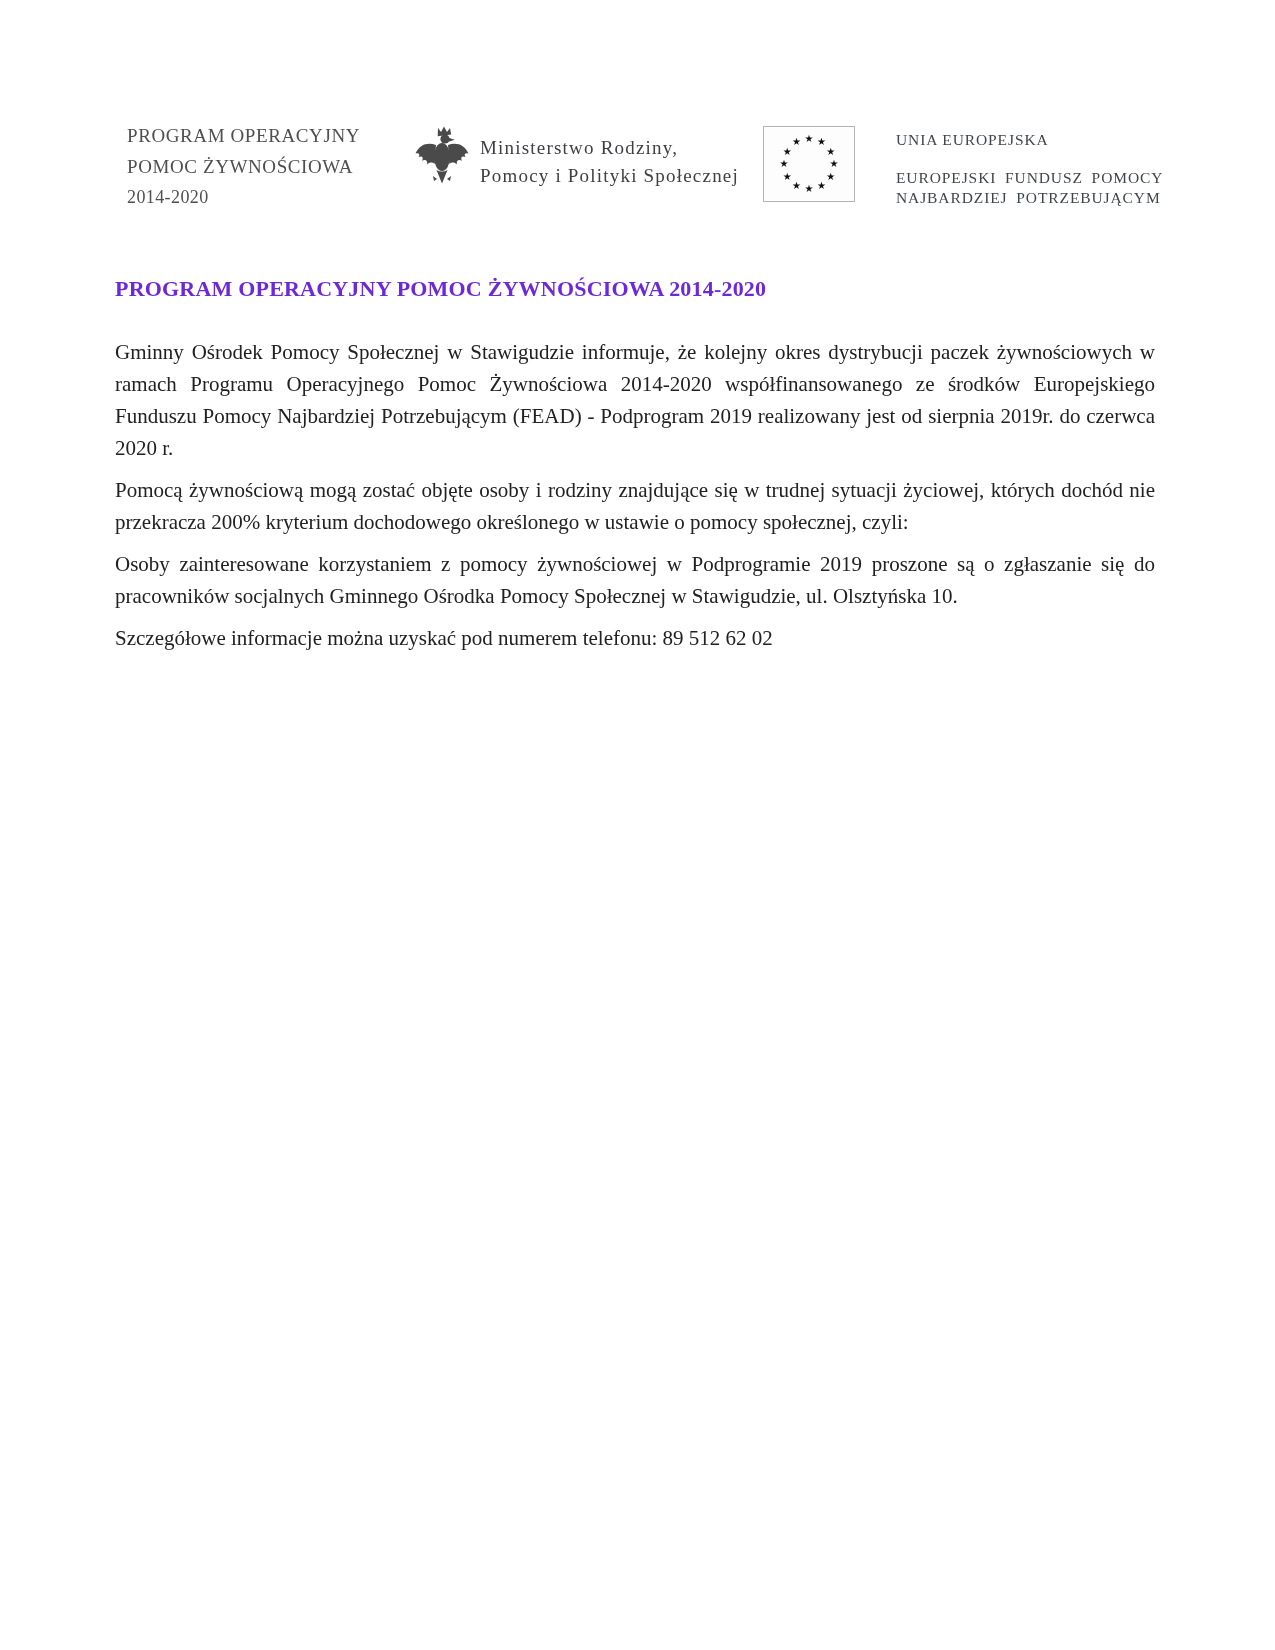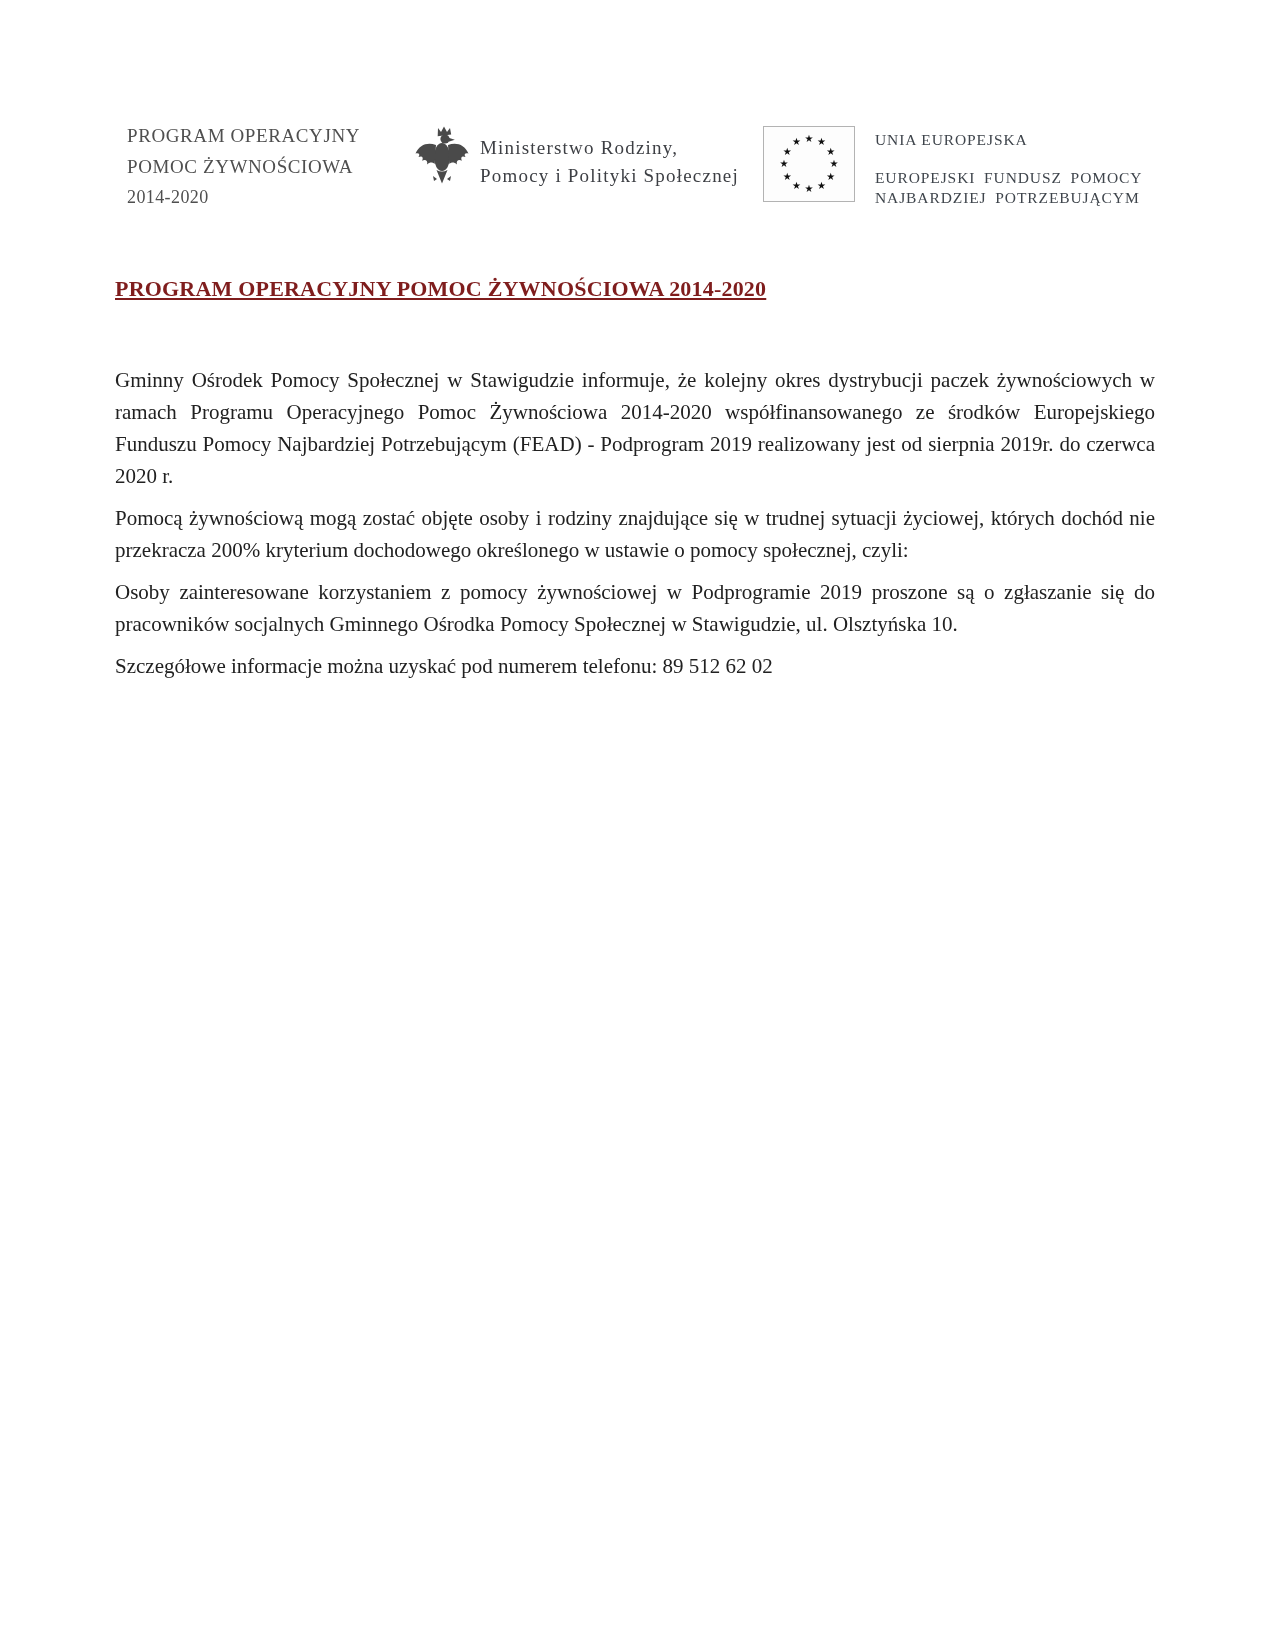--- a/index.html
+++ b/index.html
@@ -77,46 +77,45 @@
   .eu-flag .star:nth-child(5)  { transform: rotate(120deg) translateY(-25px) rotate(-120deg); }
   .eu-flag .star:nth-child(6)  { transform: rotate(150deg) translateY(-25px) rotate(-150deg); }
   .eu-flag .star:nth-child(7)  { transform: rotate(180deg) translateY(-25px) rotate(-180deg); }
   .eu-flag .star:nth-child(8)  { transform: rotate(210deg) translateY(-25px) rotate(-210deg); }
   .eu-flag .star:nth-child(9)  { transform: rotate(240deg) translateY(-25px) rotate(-240deg); }
   .eu-flag .star:nth-child(10) { transform: rotate(270deg) translateY(-25px) rotate(-270deg); }
   .eu-flag .star:nth-child(11) { transform: rotate(300deg) translateY(-25px) rotate(-300deg); }
   .eu-flag .star:nth-child(12) { transform: rotate(330deg) translateY(-25px) rotate(-330deg); }
 
   .eu-text {
-    margin-left: 20px;
+    margin-left: 41px;
     padding-top: 4px;
     color: #3f454c;
     font-size: 15.5px;
     line-height: 20px;
     letter-spacing: 0.9px;
     white-space: nowrap;
   }
   .eu-text .eu1 { margin-bottom: 18px; }
   .eu-text .eu2, .eu-text .eu3 { word-spacing: 4px; }
 
   
   .content {
     position: absolute;
     left: 115px;
     top: 276px;
     width: 1040px;
     color: #212121;
   }
   .doc-title {
-    margin: 0 0 62px 0;
+    margin: 0 0 34px 0;
     font-size: 22px;
     font-weight: bold;
     letter-spacing: 0.2px;
-    color: #7f1d1d;
-    text-decoration: underline;
+    color: #6d28d9;
   }
   .content p {
     margin: 0 0 10px 0;
     font-size: 21px;
     line-height: 32px;
   }
   .just { text-align: justify; text-align-last: left; }
 </style>
 </head>
 <body>

